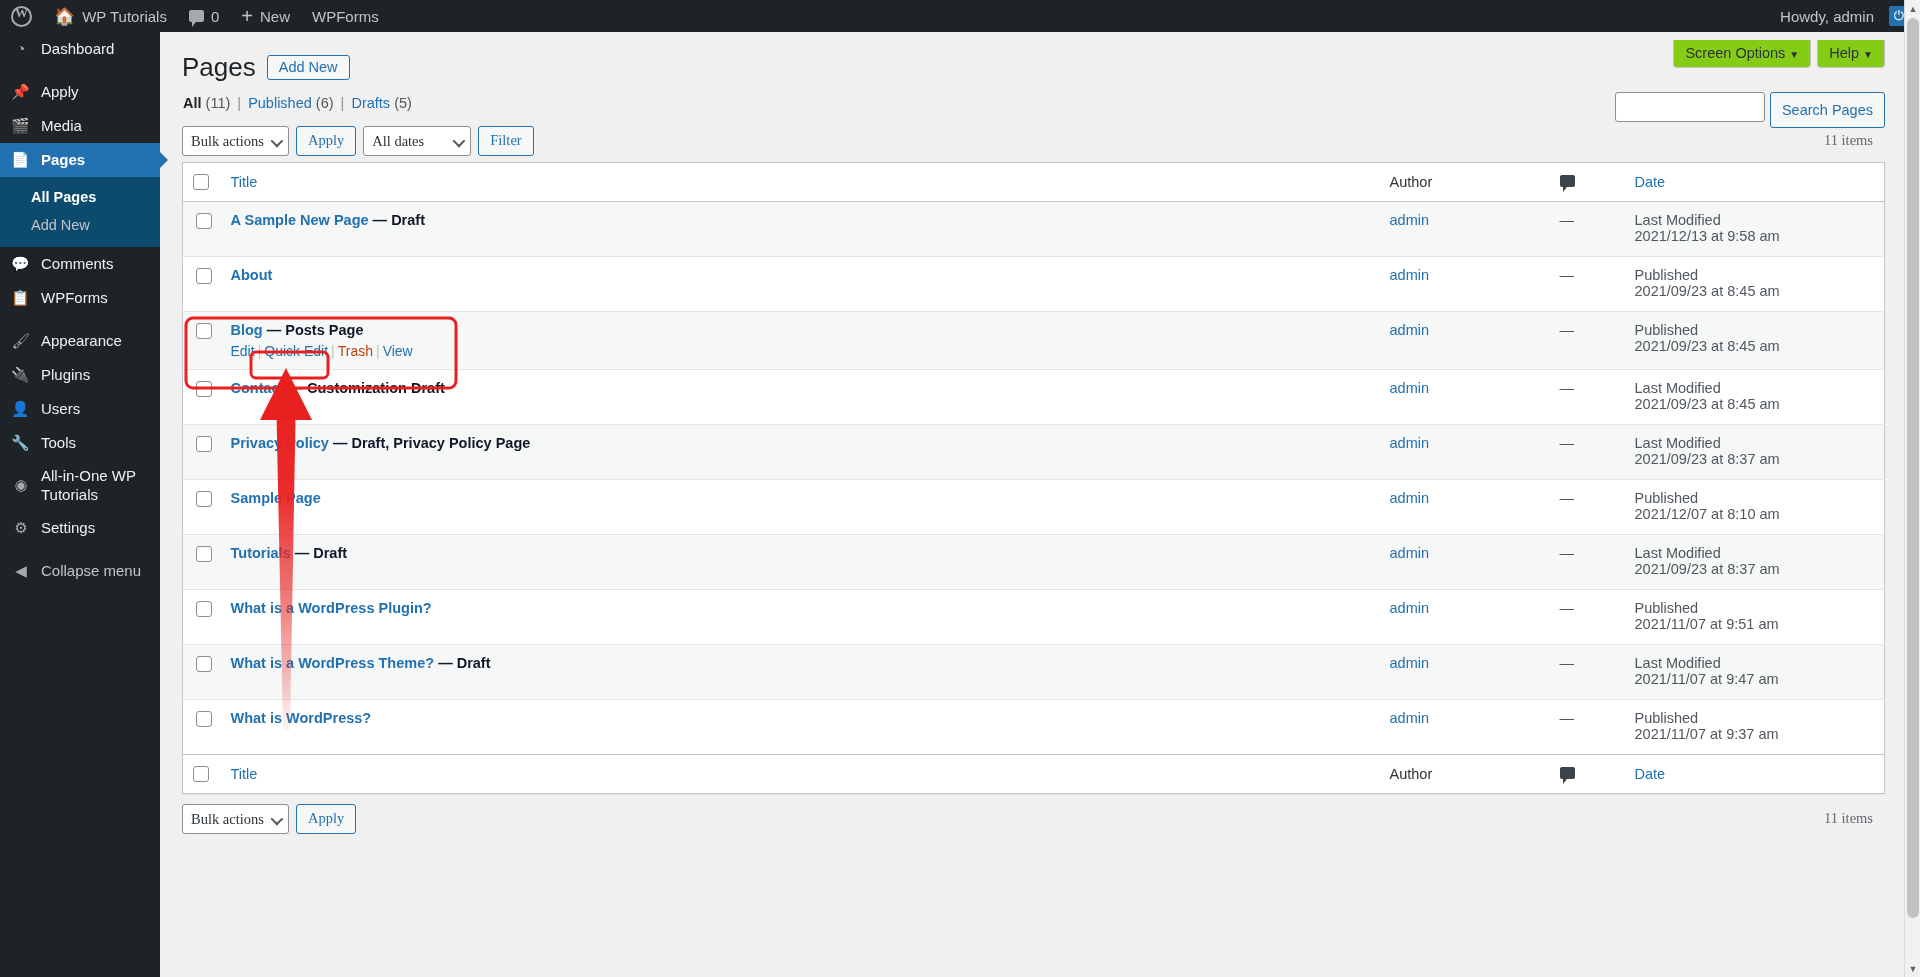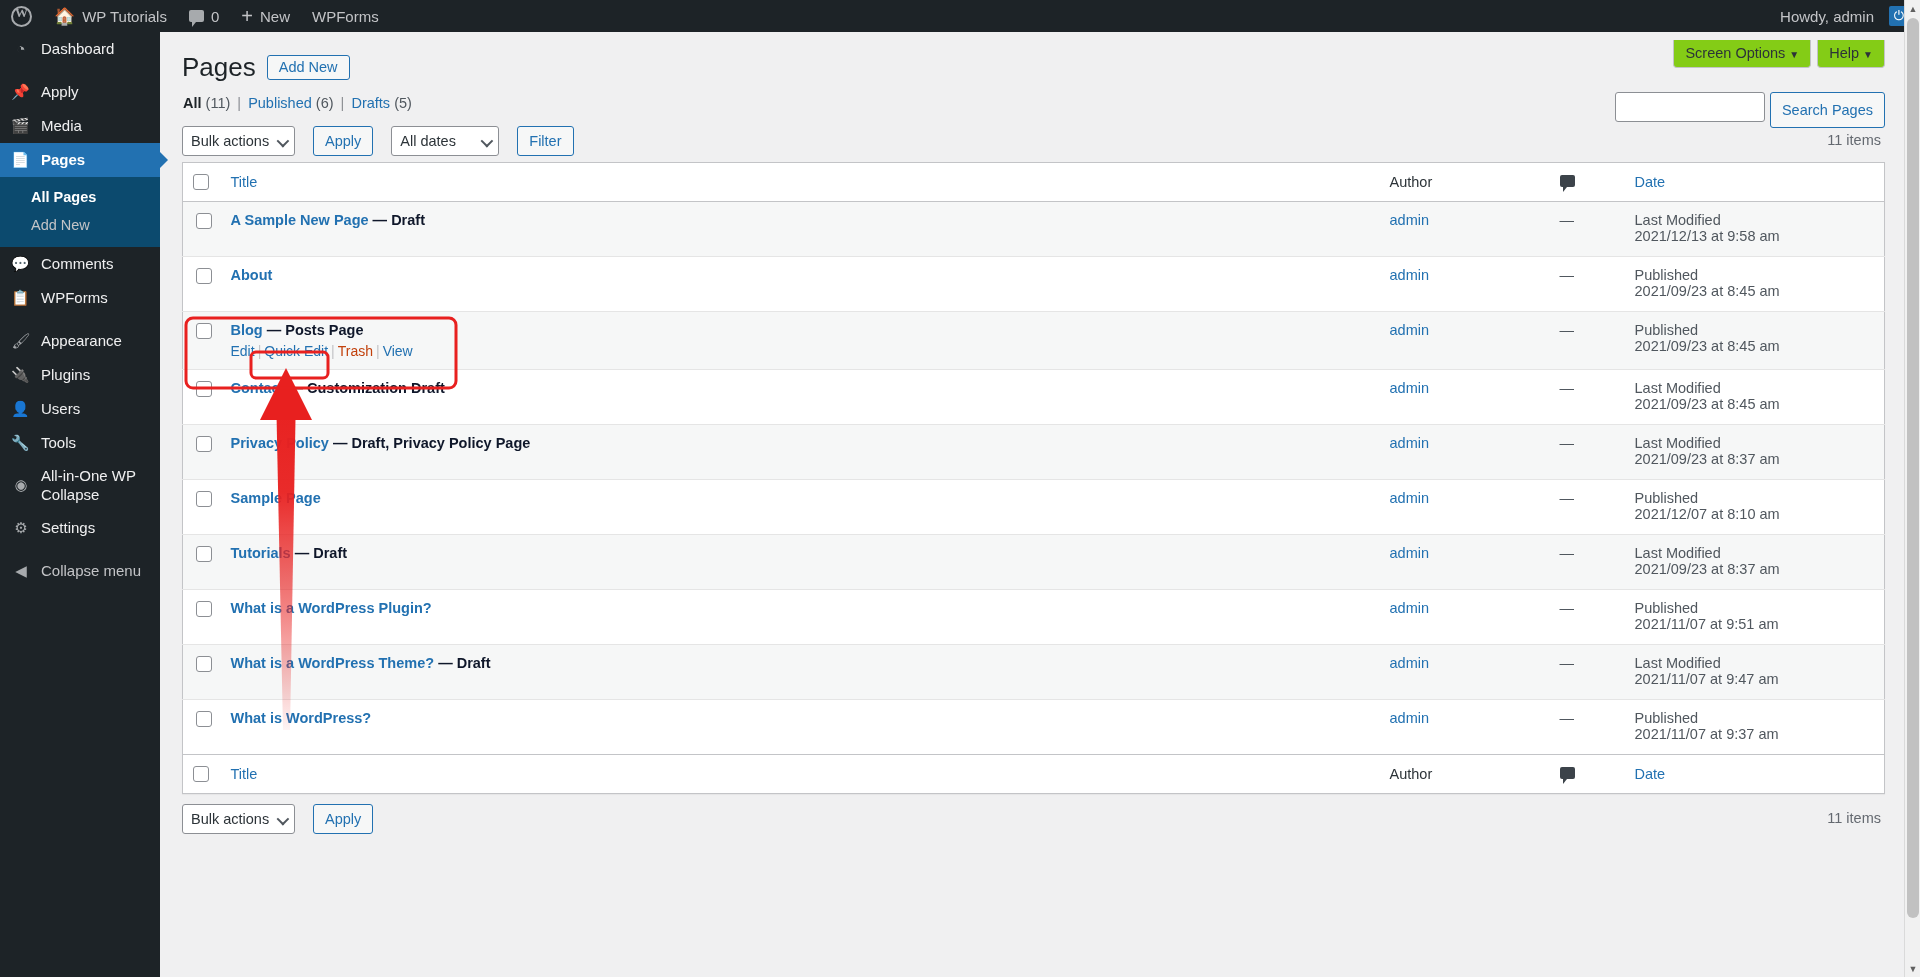--- a/index.html
+++ b/index.html
@@ -122,21 +122,21 @@
   .search-box { position: absolute; right: 20px; top: 60px; display: flex; gap: 5px; }
   .search-box input {
     width: 150px; height: 30px; border: 1px solid #8c8f94; border-radius: 3px;
     padding: 0 8px; font-size: 14.5px; font-family: inherit; background: #fff;
   }
   .search-submit {
     border: 1px solid #2271b1; color: #2271b1; background: #f6f7f7;
     padding: 0 11px; height: 36px; border-radius: 3px; font-size: 14.5px; cursor: pointer;
   }
 
-  .tablenav { display: flex; align-items: center; gap: 18px; margin: 14px 4px 5px 0; position: relative; height: 32px; }
+  .tablenav { display: flex; align-items: center; gap: 7px; margin: 14px 12px 5px 0; position: relative; height: 32px; font-family: Liberation Serif, serif; }
   .tablenav select {
     height: 30px; min-width: 0; border: 1px solid #8c8f94; border-radius: 3px;
     background: #fff; font-size: 14.5px; font-family: inherit; color: #2c3338;
     padding: 0 24px 0 8px; appearance: none; cursor: pointer;
   }
   .sel-wrap { position: relative; display: inline-block; }
   .sel-wrap::after {
     content: ""; position: absolute; right: 9px; top: 12px; pointer-events: none;
     width: 7px; height: 7px; border-right: 2px solid #50575e; border-bottom: 2px solid #50575e;
     transform: rotate(45deg) translateY(-2px);
@@ -312,21 +312,21 @@
     <span>Users</span>
   </div>
 
   <div class="menu-row">
     <span class="mi">🔧</span>
     <span>Tools</span>
   </div>
 
   <div class="menu-row">
     <span class="mi">◉</span>
-    <span>All-in-One WP Collapse</span>
+    <span>All-in-One WP Tutorials</span>
   </div>
 
   <div class="menu-row">
     <span class="mi">⚙</span>
     <span>Settings</span>
   </div>
 
   <div class="menu-sep"></div>
 
   <div class="menu-row collapse-row">

